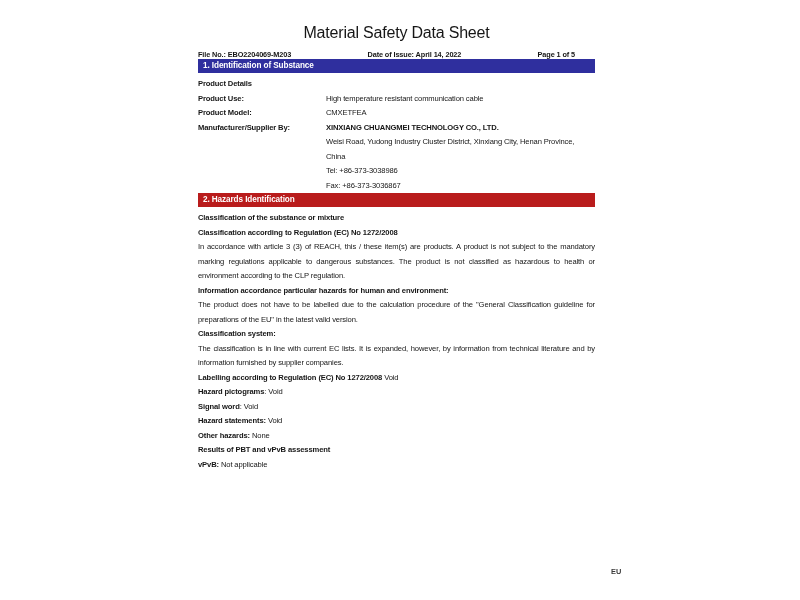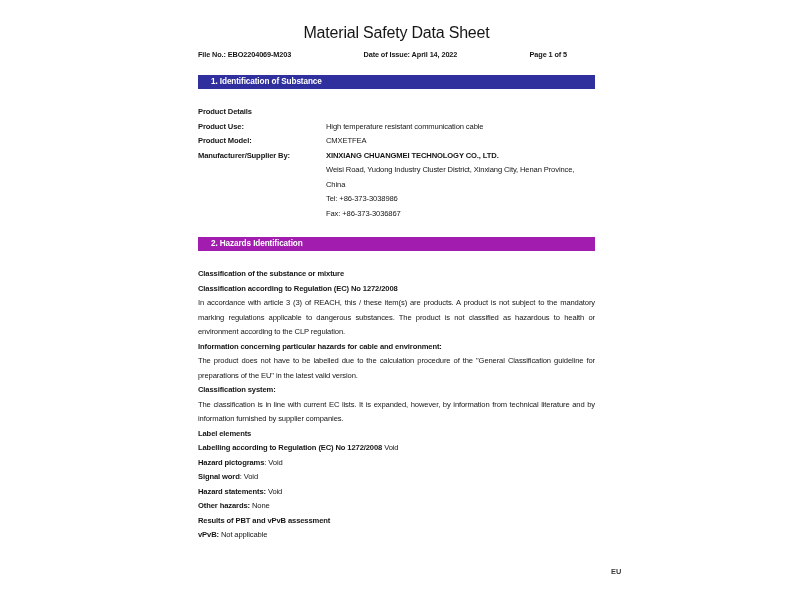--- a/index.html
+++ b/index.html
@@ -23,33 +23,33 @@
   }
   .meta {
     display:flex;
     justify-content:space-between;
     align-items:baseline;
     margin-top:8px;
     font-size:7.3px;
     font-weight:bold;
     letter-spacing:-0.1px;
   }
-  .meta .page-label { margin-right:28px; }
+  .meta .page-label { margin-right:20px; }
   .secbar {
-    margin-top:16px;
+    margin-top:0;
     background:#2f2f9e;
     color:#ffffff;
     font-size:8.2px;
     font-weight:bold;
     height:14px;
     line-height:14px;
-    padding-left:13px;
+    padding-left:5px;
     letter-spacing:-0.1px;
   }
-  .sec-body { margin-top:16px; }
+  .sec-body { margin-top:4px; }
   .line, .field-row {
     font-size:7.6px;
     letter-spacing:-0.12px;
     line-height:14.5px;
   }
   .bold { font-weight:bold; }
   .para { text-align:justify; }
   .field-row { display:flex; }
   .field-label { width:128px; flex:none; font-weight:bold; }
   .field-value { flex:1; }
@@ -99,31 +99,30 @@
               <div class="bold">XINXIANG CHUANGMEI TECHNOLOGY CO., LTD.</div>
               <div>Weisi Road, Yudong Industry Cluster District, Xinxiang City, Henan Province,</div>
               <div>China</div>
               <div>Tel: +86-373-3038986</div>
               <div>Fax: +86-373-3036867</div>
             </div>
           </div>
         </div>
     </div>
 
-    <div class="secbar" style="background: #a21caf; color: rgb(255, 255, 255);">2. Hazards Identification</div>
+    <div class="secbar" style="background: #b91c1c; color: rgb(255, 255, 255);">2. Hazards Identification</div>
     <div class="sec-body">
       <div>
           <div class="line bold">Classification of the substance or mixture</div>
           <div class="line bold">Classification according to Regulation (EC) No 1272/2008</div>
           <div class="line para">In accordance with article 3 (3) of REACH, this / these item(s) are products. A product is not subject to the mandatory marking regulations applicable to dangerous substances. The product is not classified as hazardous to health or environment according to the CLP regulation.</div>
-          <div class="line bold">Information concerning particular hazards for cable and environment:</div>
+          <div class="line bold">Information accordance particular hazards for human and environment:</div>
           <div class="line para">The product does not have to be labelled due to the calculation procedure of the "General Classification guideline for preparations of the EU" in the latest valid version.</div>
           <div class="line bold">Classification system:</div>
           <div class="line para">The classification is in line with current EC lists. It is expanded, however, by information from technical literature and by information furnished by supplier companies.</div>
-          <div class="line bold">Label elements</div>
           <div class="line"><span class="bold">Labelling according to Regulation (EC) No 1272/2008</span><span> Void</span></div>
           <div class="line"><span class="bold">Hazard pictograms</span><span>: Void</span></div>
           <div class="line"><span class="bold">Signal word</span><span>: Void</span></div>
           <div class="line"><span class="bold">Hazard statements:</span><span> Void</span></div>
           <div class="line"><span class="bold">Other hazards:</span><span> None</span></div>
           <div class="line bold">Results of PBT and vPvB assessment</div>
           <div class="line"><span class="bold">vPvB:</span><span> Not applicable</span></div>
         </div>
     </div>
 

